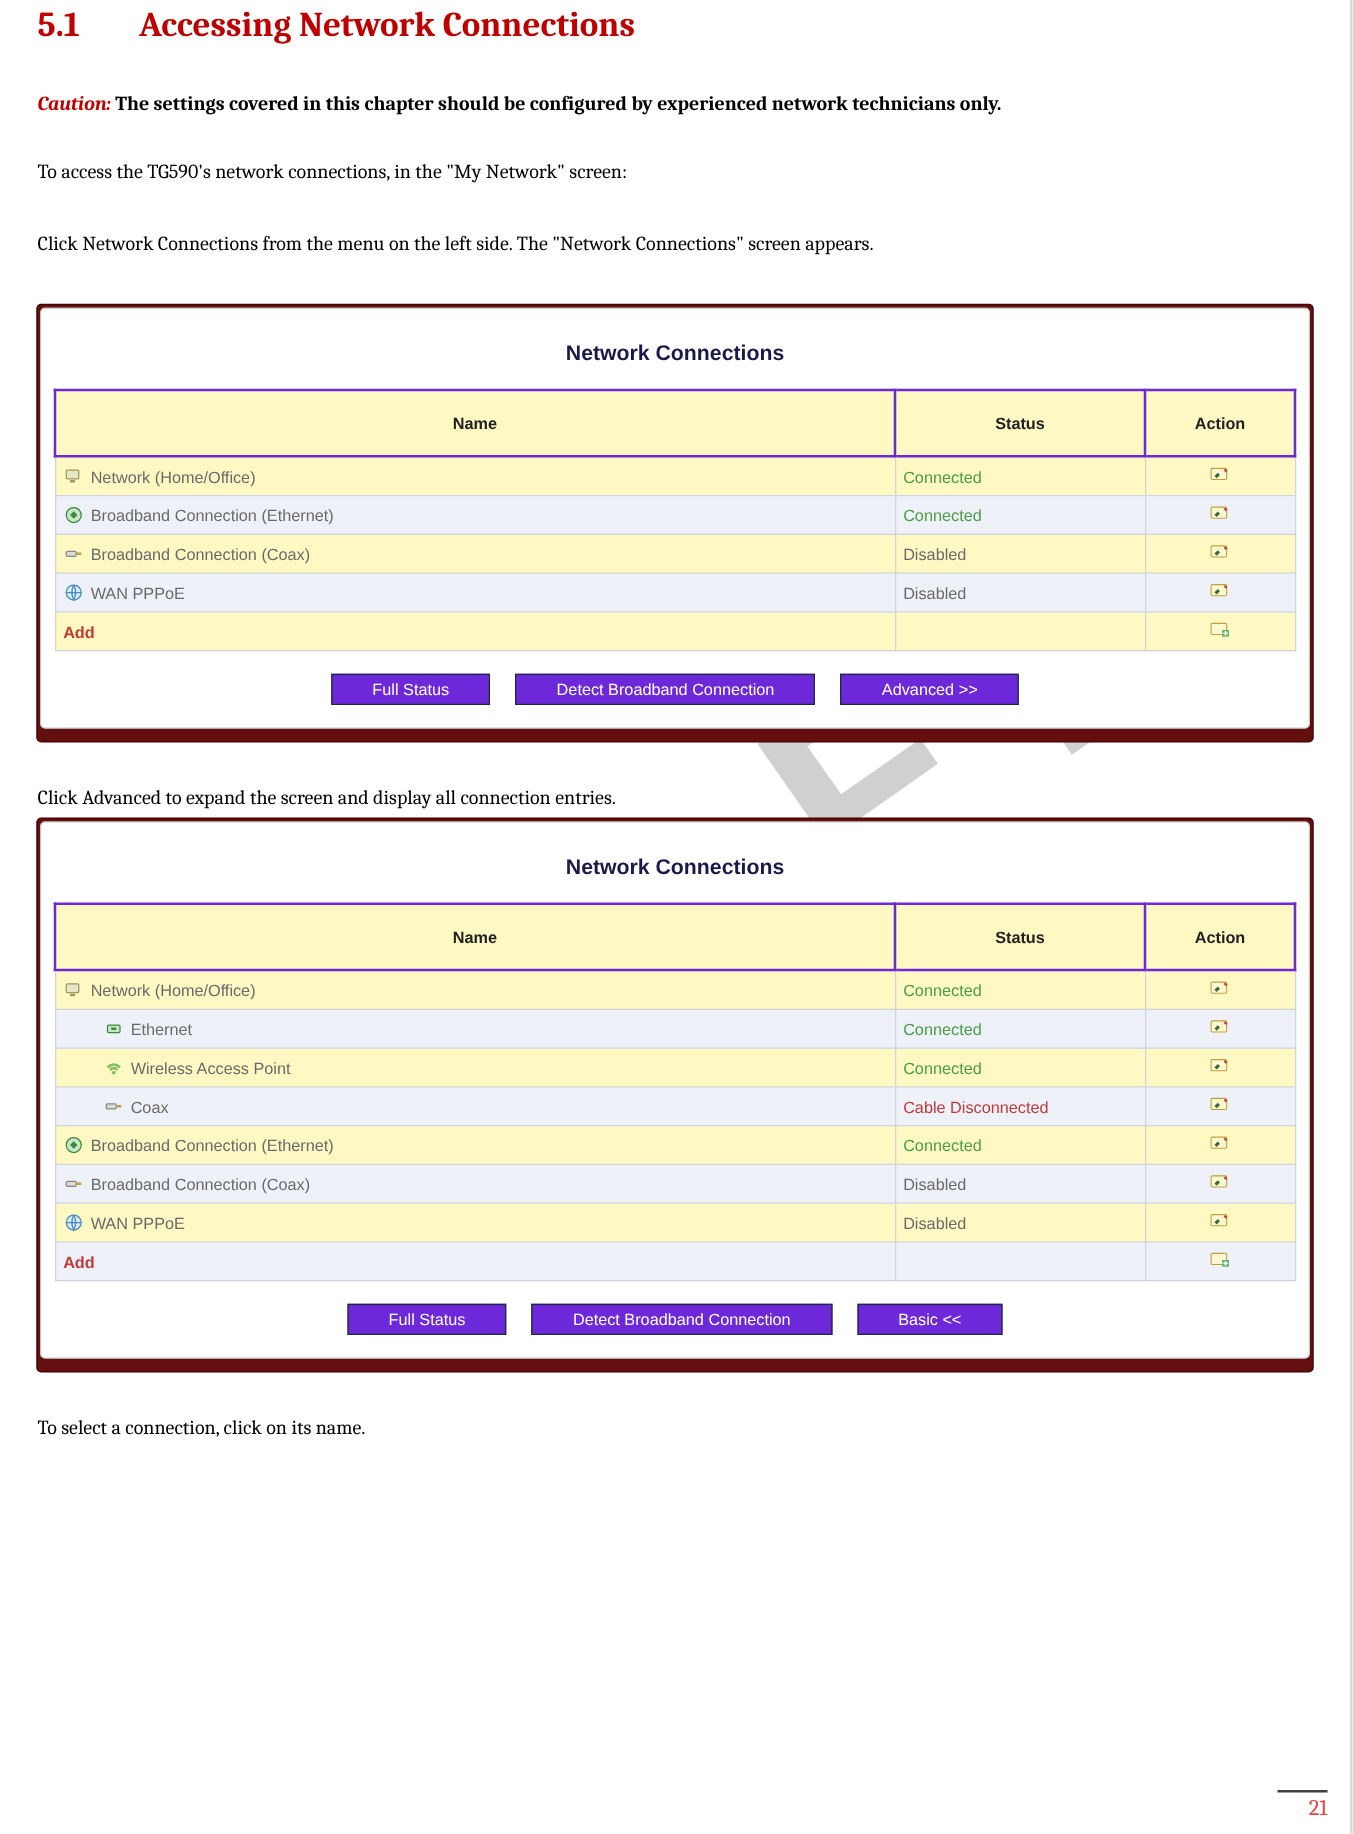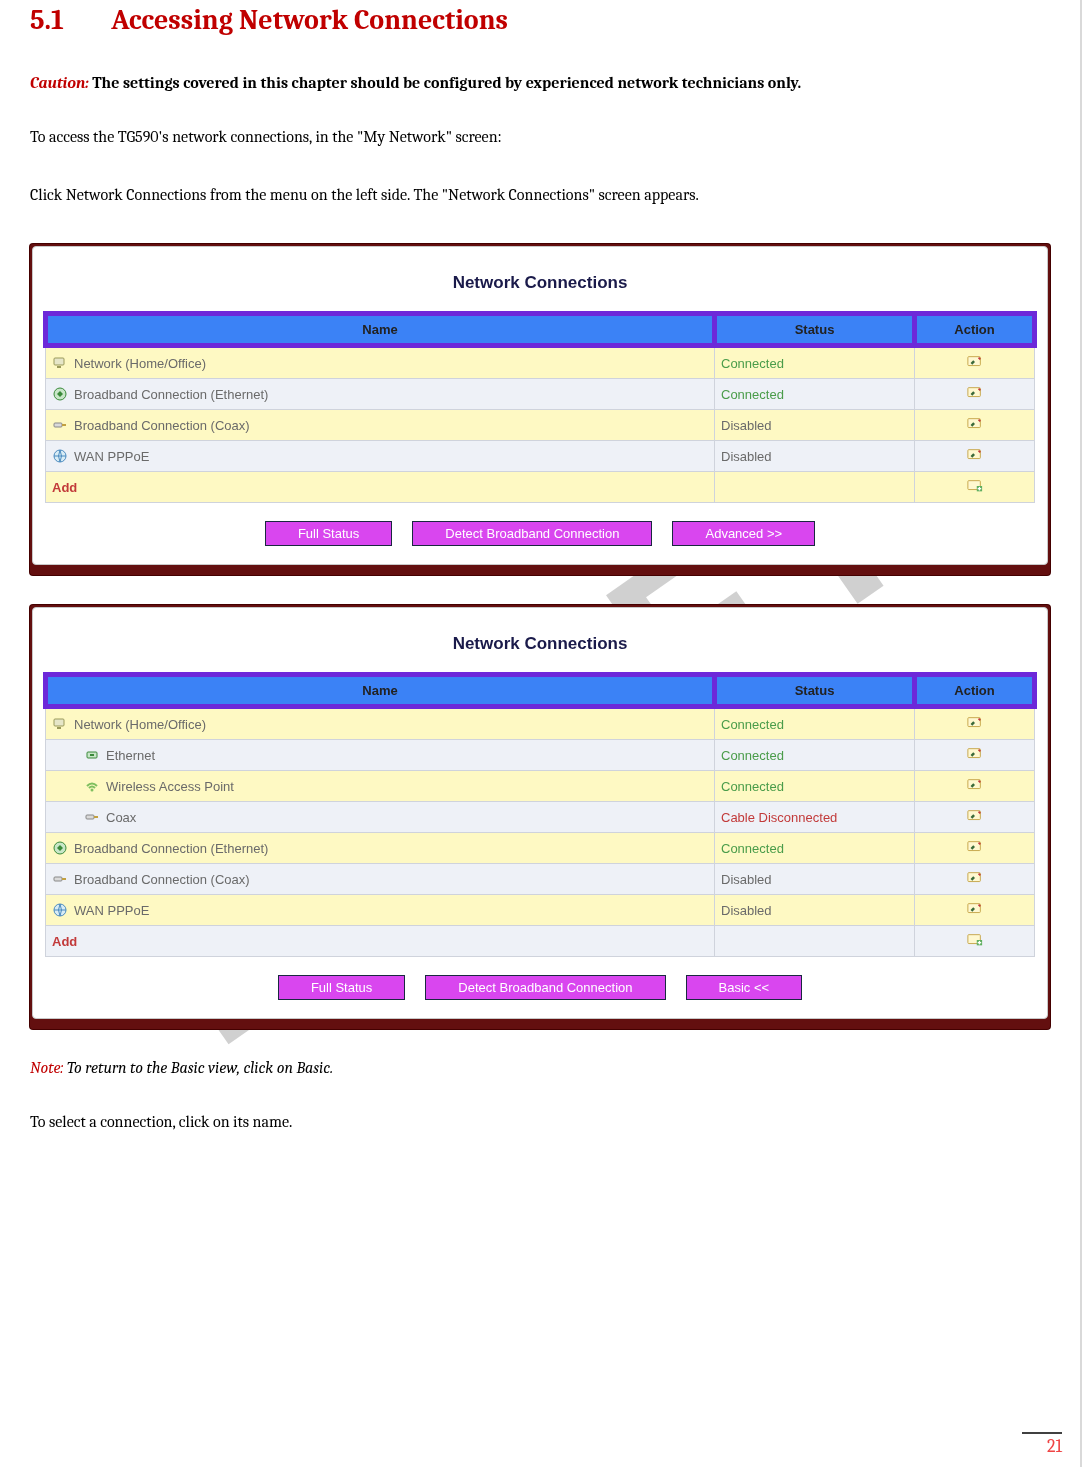--- a/index.html
+++ b/index.html
@@ -69,26 +69,26 @@
     padding: 18px 0 18px 0;
   }
   table.conn {
     width: 100%;
     border-collapse: collapse;
     font-family: Verdana, Arial, sans-serif;
     font-size: 13px;
     color: #6a6a6a;
   }
   table.conn thead th {
-    background: #3b82f6;
+    background: #fef9c3;
     color: #222;
     font-weight: bold;
     font-size: 13px;
-    padding: 6px 8px;
-    border: 5px solid #6d28d9;
+    padding: 18px 8px;
+    border: 2px solid #6d28d9;
     text-align: center;
   }
   table.conn thead th.name-col { text-align: center; }
   table.conn tbody td {
     border: 1px solid #cfd3dc;
     padding: 4px 6px;
     vertical-align: middle;
     background: #fef9c3;
     height: 22px;
   }
@@ -112,21 +112,21 @@
     color: #c23a3a;
     font-weight: bold;
   }
   .button-bar {
     margin-top: 18px;
     display: flex;
     justify-content: center;
     gap: 0;
   }
   .rtr-btn {
-    background: #d946ef;
+    background: #6d28d9;
     color: #fff;
     font-family: Verdana, Arial, sans-serif;
     font-size: 13px;
     padding: 4px 32px;
     border: 1px solid #1a2840;
     cursor: pointer;
     white-space: nowrap;
   }
   .watermark {
     position: absolute;
@@ -298,20 +298,21 @@
         <div class="button-bar">
           <div class="rtr-btn">Full Status</div>
           <div class="btn-gap"></div>
           <div class="rtr-btn">Detect Broadband Connection</div>
           <div class="btn-gap"></div>
           <div class="rtr-btn">Advanced &gt;&gt;</div>
         </div>
       </div>
     </div>
 
+    <p class="body-line" style="margin-bottom:8px">Click Advanced to expand the screen and display all connection entries.</p>
 
     <div class="screenshot-panel">
       <div class="inner-panel">
         <div class="panel-title">Network Connections</div>
         <table class="conn">
           <colgroup>
               <col class="col-name">
               <col class="col-status">
               <col class="col-action">
             </colgroup>
@@ -489,23 +490,19 @@
         <div class="button-bar">
           <div class="rtr-btn">Full Status</div>
           <div class="btn-gap"></div>
           <div class="rtr-btn">Detect Broadband Connection</div>
           <div class="btn-gap"></div>
           <div class="rtr-btn">Basic &lt;&lt;</div>
         </div>
       </div>
     </div>
 
-    <p class="note-line">
-      <span class="note-label">Note:</span>
-      <span>To return to the Basic view, click on Basic.</span>
-    </p>
 
     <p class="body-line">To select a connection, click on its name.</p>
 
   </div>
 
   <div class="page-num">21</div>
 </div>
 
 </body></html>

